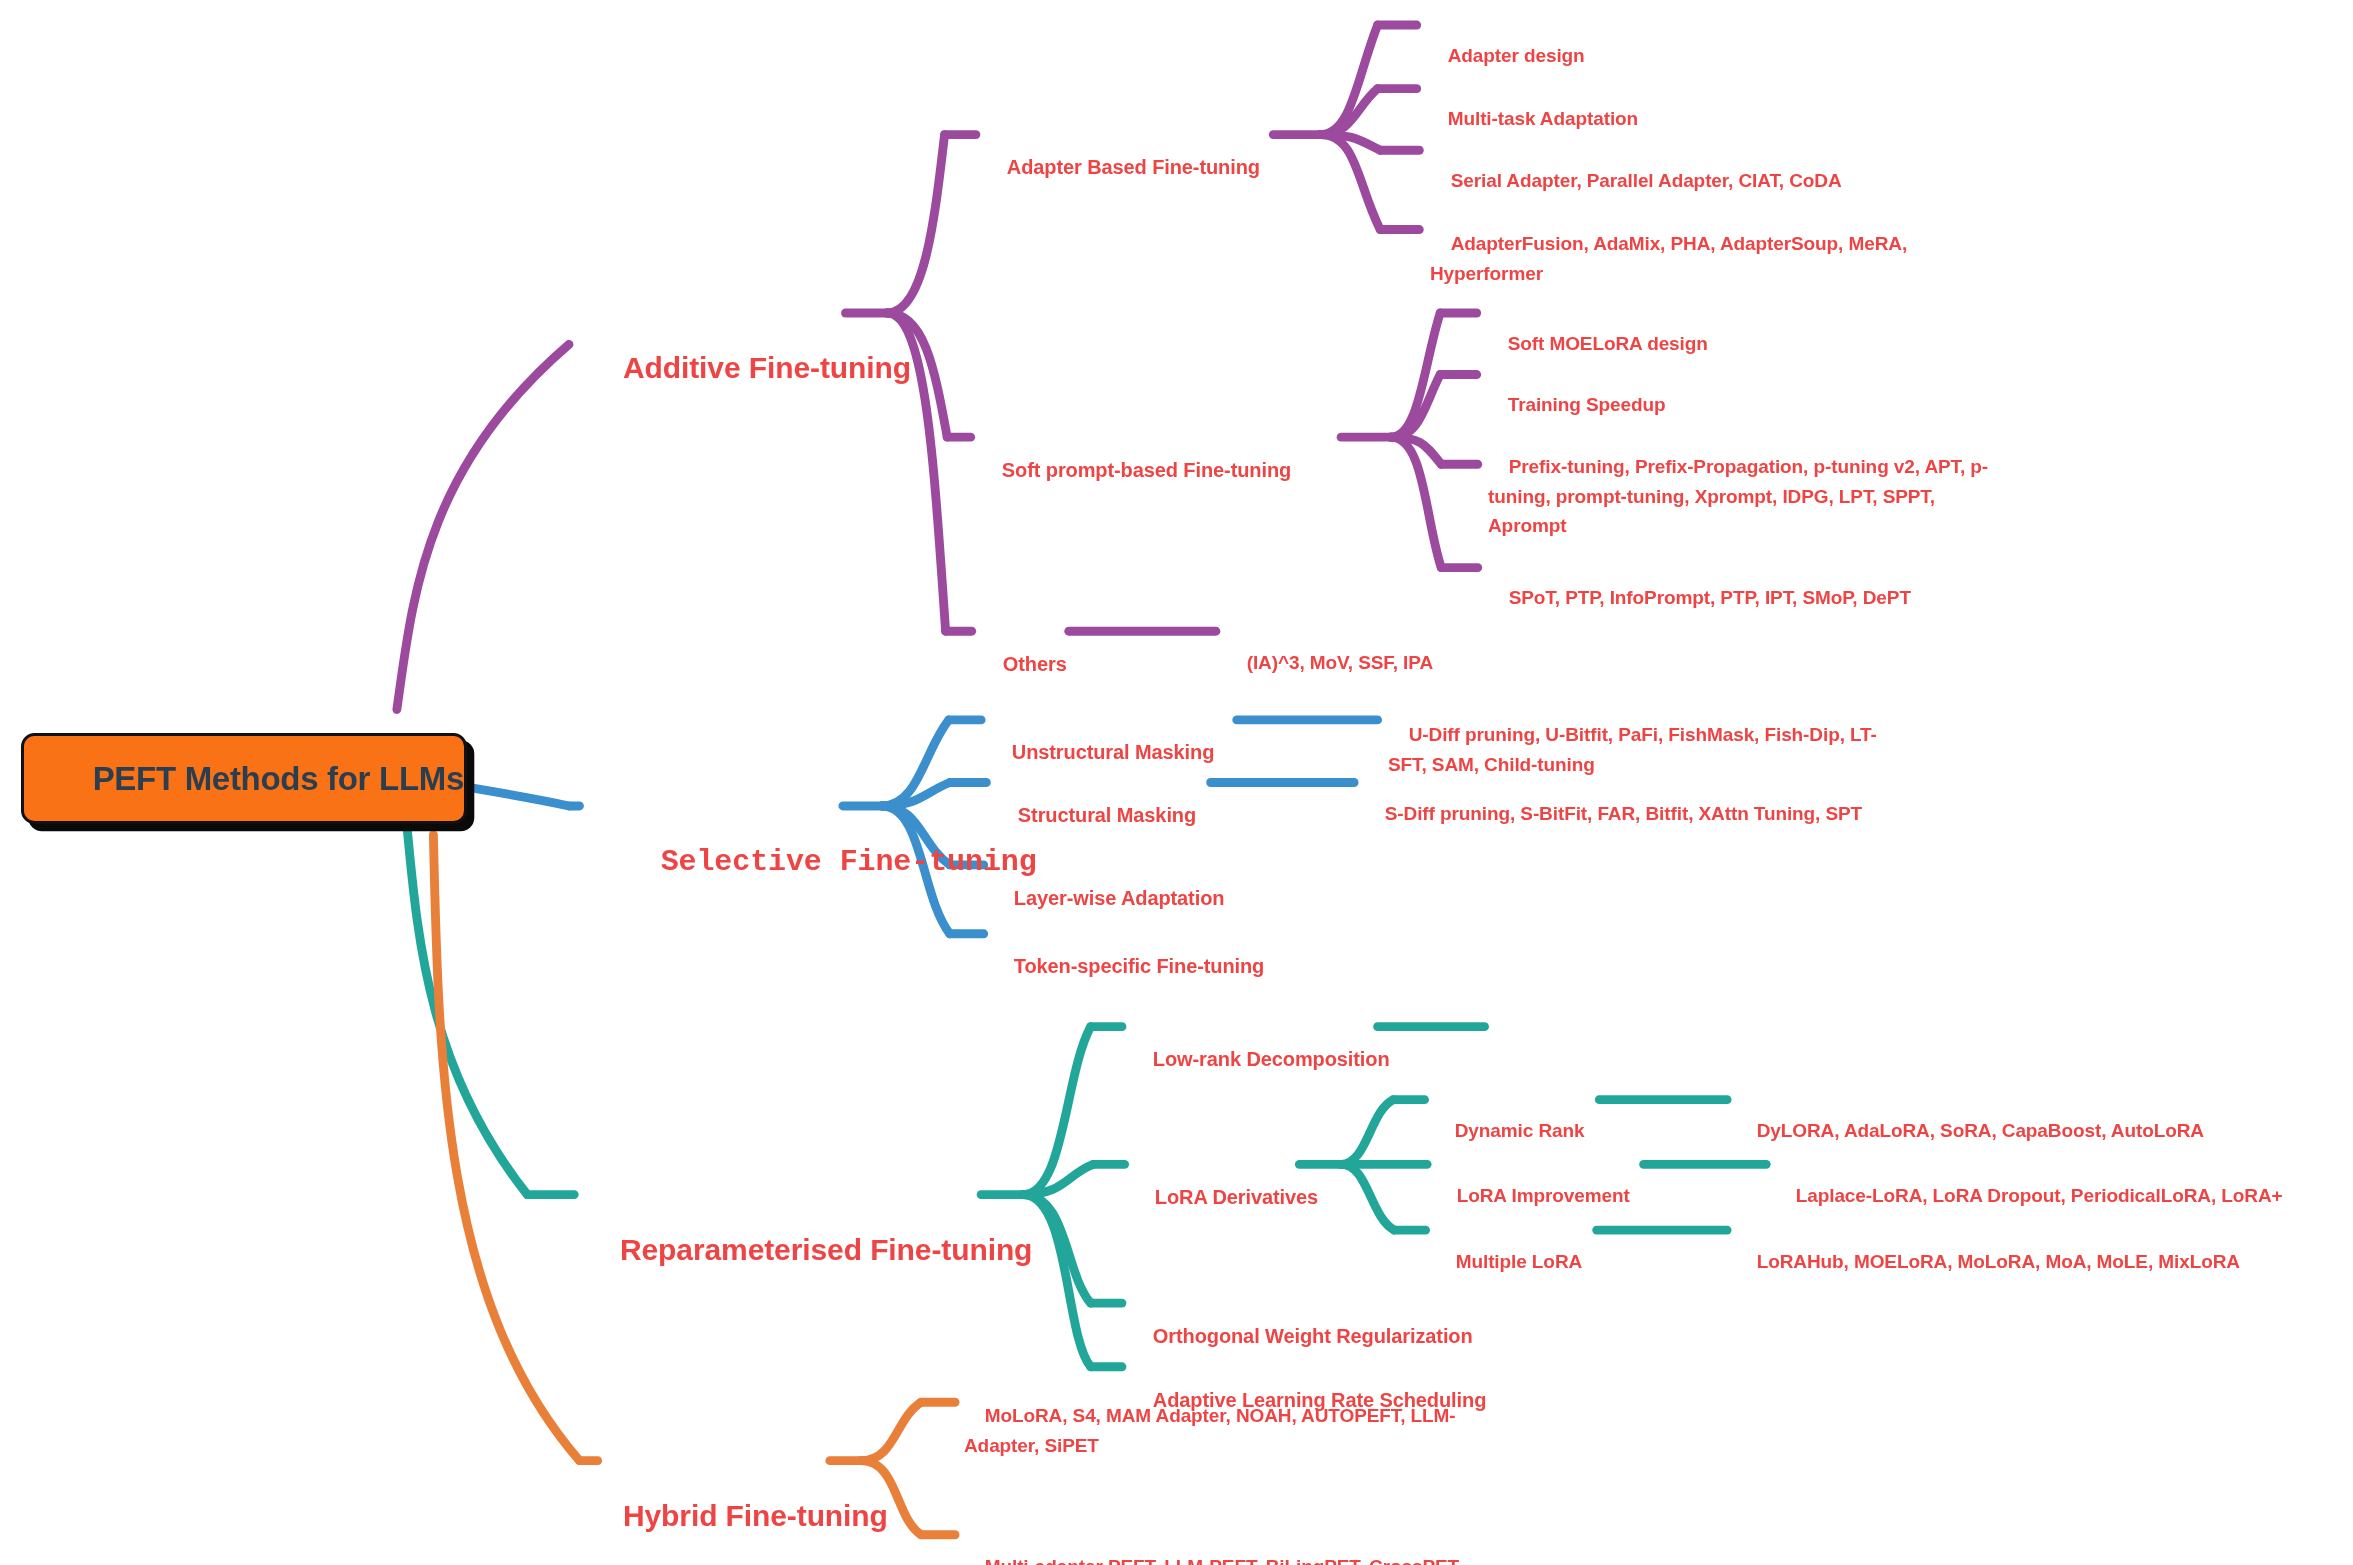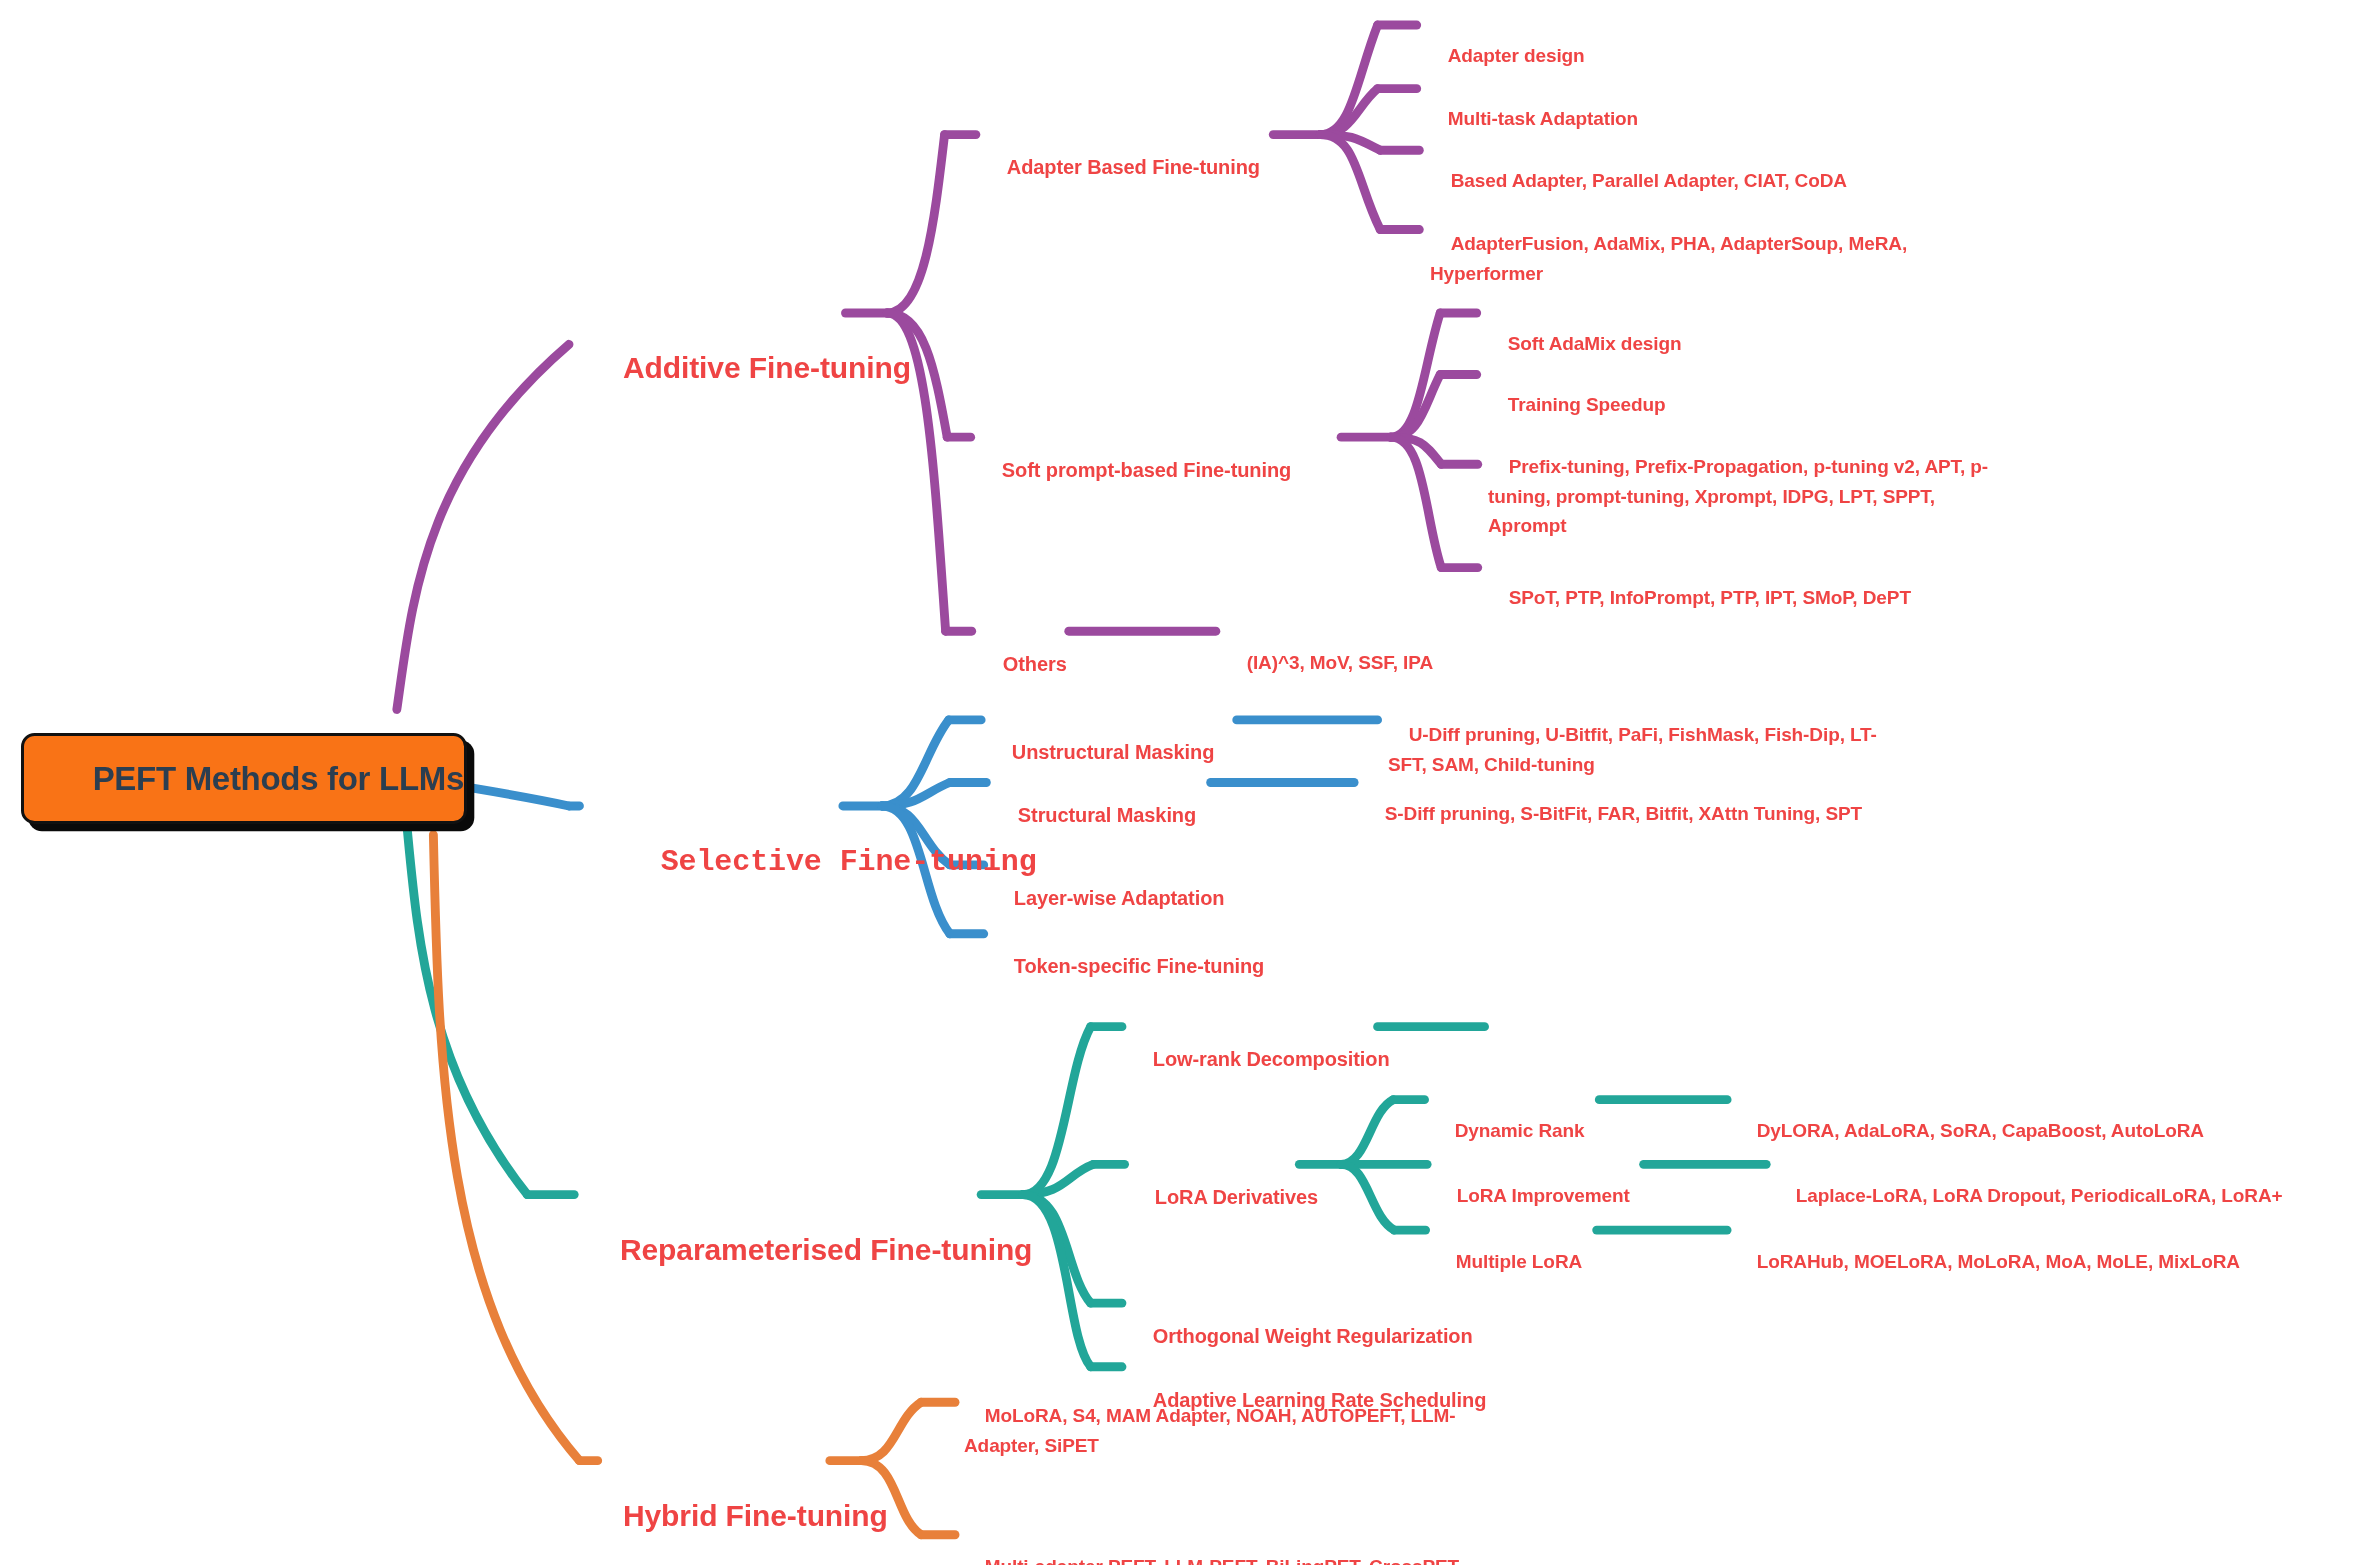--- a/index.html
+++ b/index.html
@@ -177,32 +177,32 @@
   <div class="node lvl2" style="left:985px; top:121px;">
     <span>Adapter Based Fine-tuning</span>
   </div>
   <div class="node lvl3" style="left:1427px; top:11.5px;">
     <span>Adapter design</span>
   </div>
   <div class="node lvl3" style="left:1427px; top:75px;">
     <span>Multi-task Adaptation</span>
   </div>
   <div class="node lvl3" style="left:1430px; top:137px;">
-    <span>Based Adapter, Parallel Adapter, CIAT, CoDA</span>
+    <span>Serial Adapter, Parallel Adapter, CIAT, CoDA</span>
   </div>
   <div class="node lvl3" style="left:1430px; top:200px;">
     <span>AdapterFusion, AdaMix, PHA, AdapterSoup, MeRA,
 Hyperformer</span>
   </div>
 
   <div class="node lvl2" style="left:980px; top:424px;">
     <span>Soft prompt-based Fine-tuning</span>
   </div>
   <div class="node lvl3" style="left:1487px; top:300px;">
-    <span>Soft AdaMix design</span>
+    <span>Soft MOELoRA design</span>
   </div>
   <div class="node lvl3" style="left:1487px; top:361px;">
     <span>Training Speedup</span>
   </div>
   <div class="node lvl3" style="left:1488px; top:423px;">
     <span>Prefix-tuning, Prefix-Propagation, p-tuning v2, APT, p-
 tuning, prompt-tuning, Xprompt, IDPG, LPT, SPPT,
 Aprompt</span>
   </div>
   <div class="node lvl3" style="left:1488px; top:554px;">

